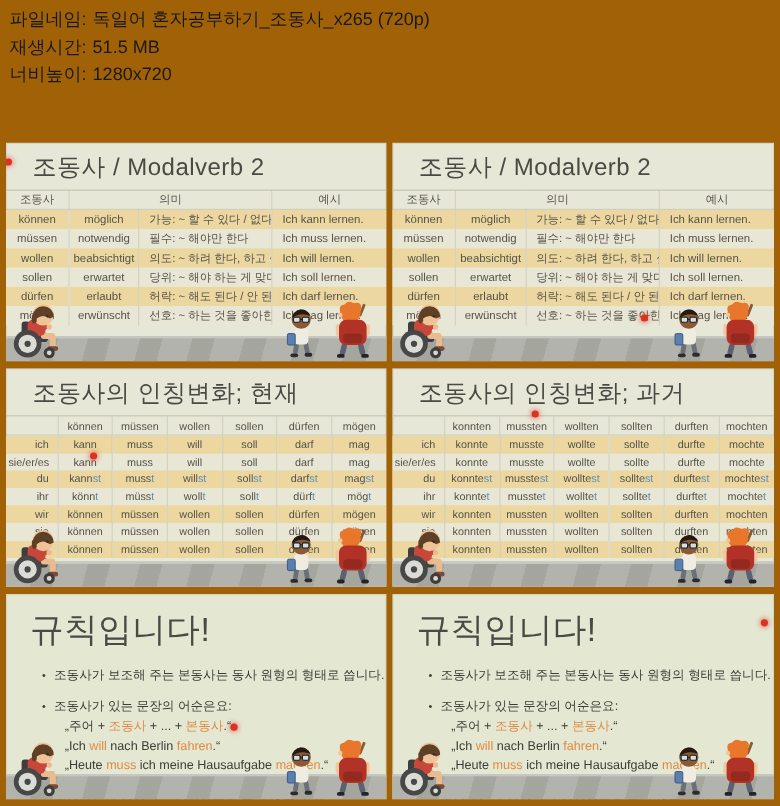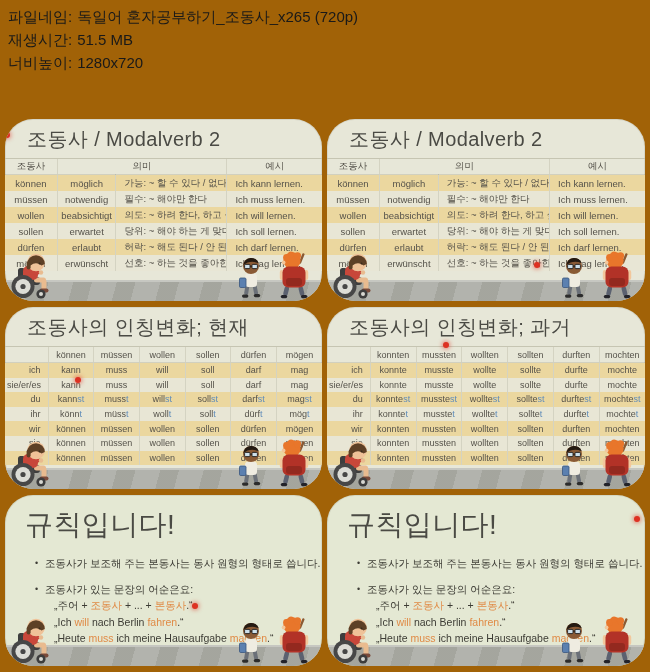--- a/index.html
+++ b/index.html
@@ -8,21 +8,21 @@
 
   
   .file-info { position:absolute; left:8px; top:5px; font-size:15px; line-height:23px; color:#191919; }
   .file-info .line { white-space:nowrap; }
   .file-info .lbl { margin-right:5px; }
 
   
   .grid { position:absolute; left:5px; top:119px; display:grid;
           grid-template-columns:317px 318px; grid-template-rows:182px 182px 171px; gap:6px 5px; }
   .thumb { position:relative; overflow:hidden; background:var(--slide-bg,#e7e7d8);
-           box-shadow:inset 0 0 0 1px rgba(0,0,0,.07);border-radius:28px; }
+           box-shadow:inset 0 0 0 1px rgba(0,0,0,.07); }
   .thumb.rules { background:var(--rules-bg,#e4e8d3); }
 
   .slide-title { margin:7px 0 0 22px; font-size:20px; font-weight:400;
                  color:var(--title,#4a4a44); letter-spacing:.4px; white-space:nowrap; }
   .rules .slide-title { margin:11px 0 0 20px; font-size:28px; }
 
   
   table.sheet { border-collapse:collapse; width:100%; table-layout:fixed; margin-top:5px; }
   .sheet th, .sheet td { font-weight:400; padding:0 2px; overflow:hidden; white-space:nowrap;
                          border-left:1px solid rgba(110,105,80,.16); }

